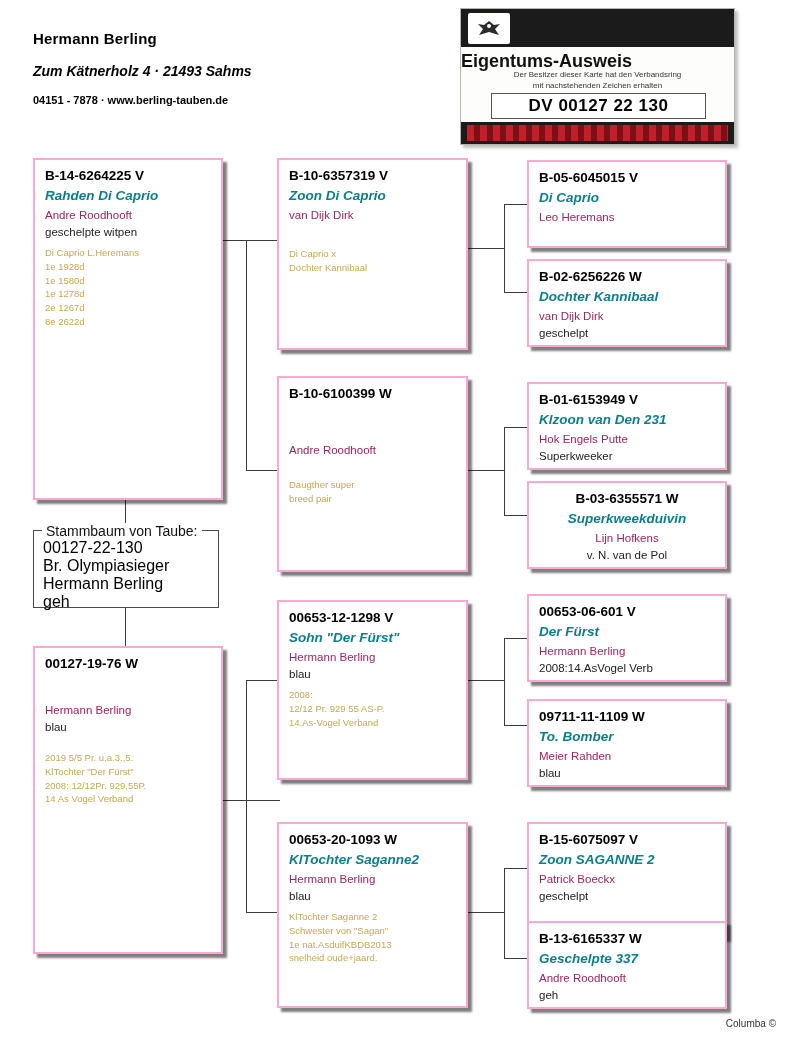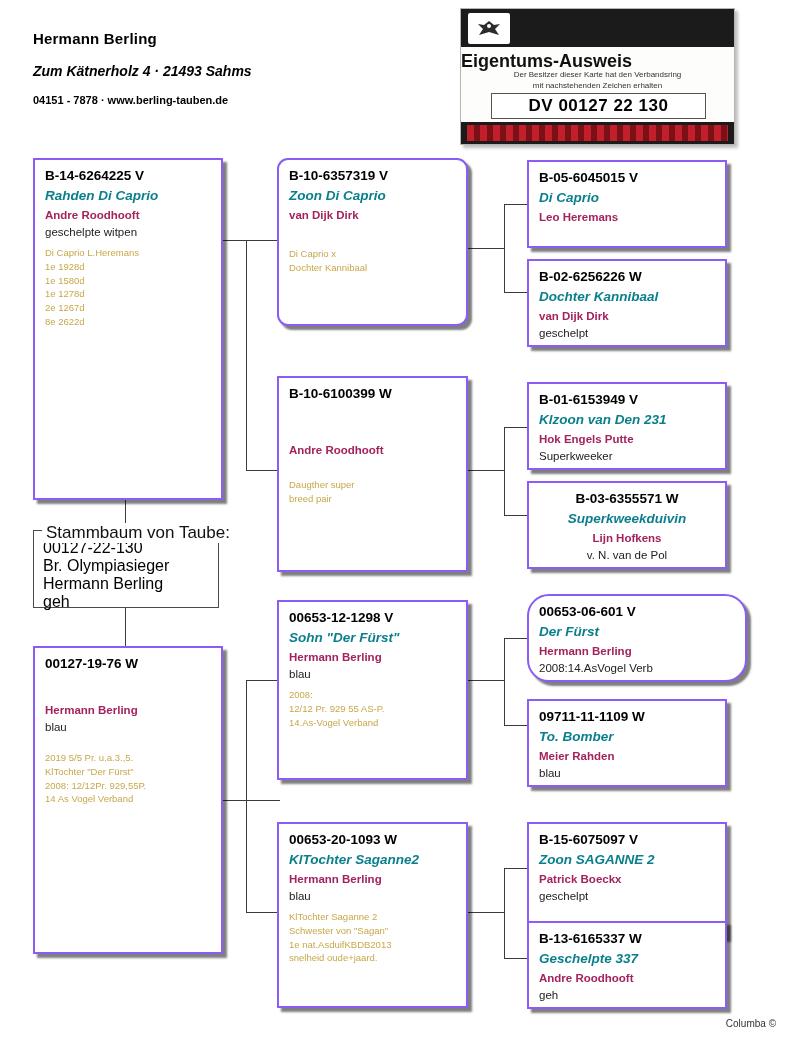--- a/index.html
+++ b/index.html
@@ -121,21 +121,21 @@
     position: absolute;
     left: 6px; top: 3px;
     width: 261px; height: 16px;
     background: repeating-linear-gradient(90deg,#c1202a 0 7px,#7d1016 7px 13px);
   }
 
   
   .box {
     position: absolute;
     background: #ffffff;
-    border: 2px solid #8b5cf6;
+    border: 2px solid #f9a8d4;
     box-shadow: 4px 4px 2px rgba(0,0,0,.5);
     box-sizing: border-box;
     padding: 8px 10px 6px 10px;
     overflow: hidden;
   }
   .box .ring {
     font-size: 13.5px;
     font-weight: bold;
     color: #000;
     margin-bottom: 5px;
@@ -144,42 +144,42 @@
   .box .nm {
     font-size: 13.5px;
     font-weight: bold;
     font-style: italic;
     color: #0a7f8c;
     margin-bottom: 6px;
     white-space: nowrap;
   }
   .box .br {
     font-size: 11.5px;
-    font-weight: bold;
+    font-weight: normal;
     color: #a3235e;
     margin-bottom: 5px;
   }
   .box .col {
     font-size: 11.5px;
     color: #222;
     margin-bottom: 4px;
   }
   .box .notes {
     font-size: 9.5px;
     color: #c7a84a;
     line-height: 1.45;
     margin-top: 8px;
     white-space: pre-line;
   }
 
   
   .stammbaum-label {
     position: absolute;
     left: 42px; top: 523px;
-    font-size: 17px;
+    font-size: 14px;
     color: #111;
     background: #fff;
     padding: 0 4px;
     z-index: 4;
   }
   .stammbaum-frame {
     position: absolute;
     left: 33px; top: 530px;
     width: 186px; height: 78px;
     border: 1px solid #4a4a4a;
@@ -297,21 +297,21 @@
     <div class="ring">00127-19-76 W</div>
     <div class="nm" style="min-height:12px;"></div>
     <div class="br" style="margin-top:16px;">Hermann Berling</div>
     <div class="col">blau</div>
     <div class="notes" style="margin-top:18px;">2019  5/5 Pr. u.a.3.,5.
 KlTochter "Der Fürst"
 2008:  12/12Pr.  929,55P.
 14  As Vogel Verband</div>
   </div>
 
-  <div class="box" style="left:277px; top:158px; width:191px; height:168px;border-radius:11px;">
+  <div class="box" style="left:277px; top:158px; width:191px; height:192px;">
     <div class="ring">B-10-6357319 V</div>
     <div class="nm">Zoon Di Caprio</div>
     <div class="br">van Dijk Dirk</div>
     <div class="notes" style="margin-top:26px;">Di Caprio x
 Dochter Kannibaal</div>
   </div>
 
   <div class="box" style="left:277px; top:376px; width:191px; height:196px;">
     <div class="ring">B-10-6100399 W</div>
     <div class="nm" style="min-height:12px;"></div>
@@ -361,21 +361,21 @@
     <div class="col">Superkweeker</div>
   </div>
 
   <div class="box" style="left:527px; top:481px; width:200px; height:88px;text-align:center;">
     <div class="ring">B-03-6355571 W</div>
     <div class="nm">Superkweekduivin</div>
     <div class="br">Lijn Hofkens</div>
     <div class="col">v. N. van de Pol</div>
   </div>
 
-  <div class="box" style="left:527px; top:594px; width:220px; height:88px;border-radius:22px;">
+  <div class="box" style="left:527px; top:594px; width:200px; height:88px;">
     <div class="ring">00653-06-601 V</div>
     <div class="nm">Der Fürst</div>
     <div class="br">Hermann Berling</div>
     <div class="col">2008:14.AsVogel Verb</div>
   </div>
 
   <div class="box" style="left:527px; top:699px; width:200px; height:88px;">
     <div class="ring">09711-11-1109 W</div>
     <div class="nm">To. Bomber</div>
     <div class="br">Meier Rahden</div>

